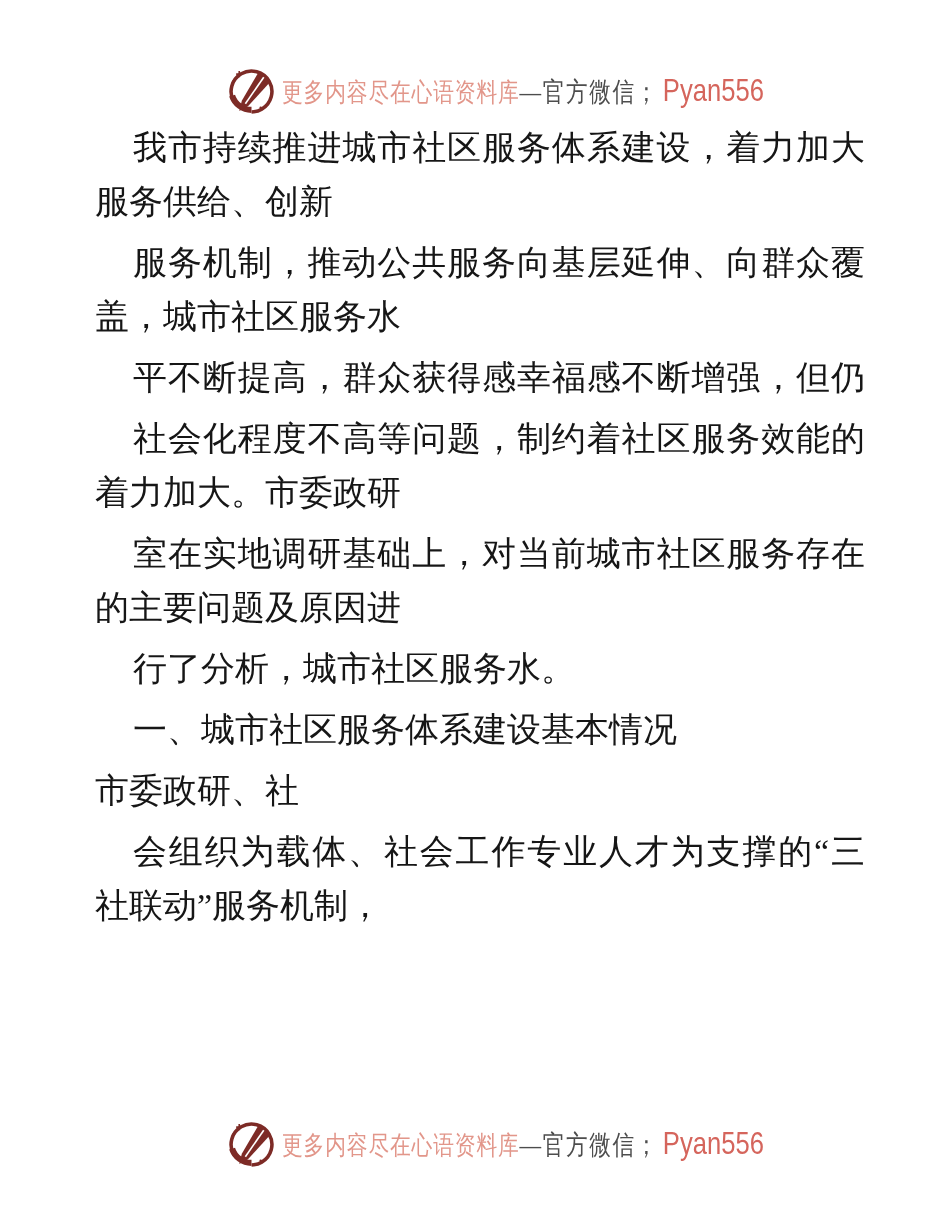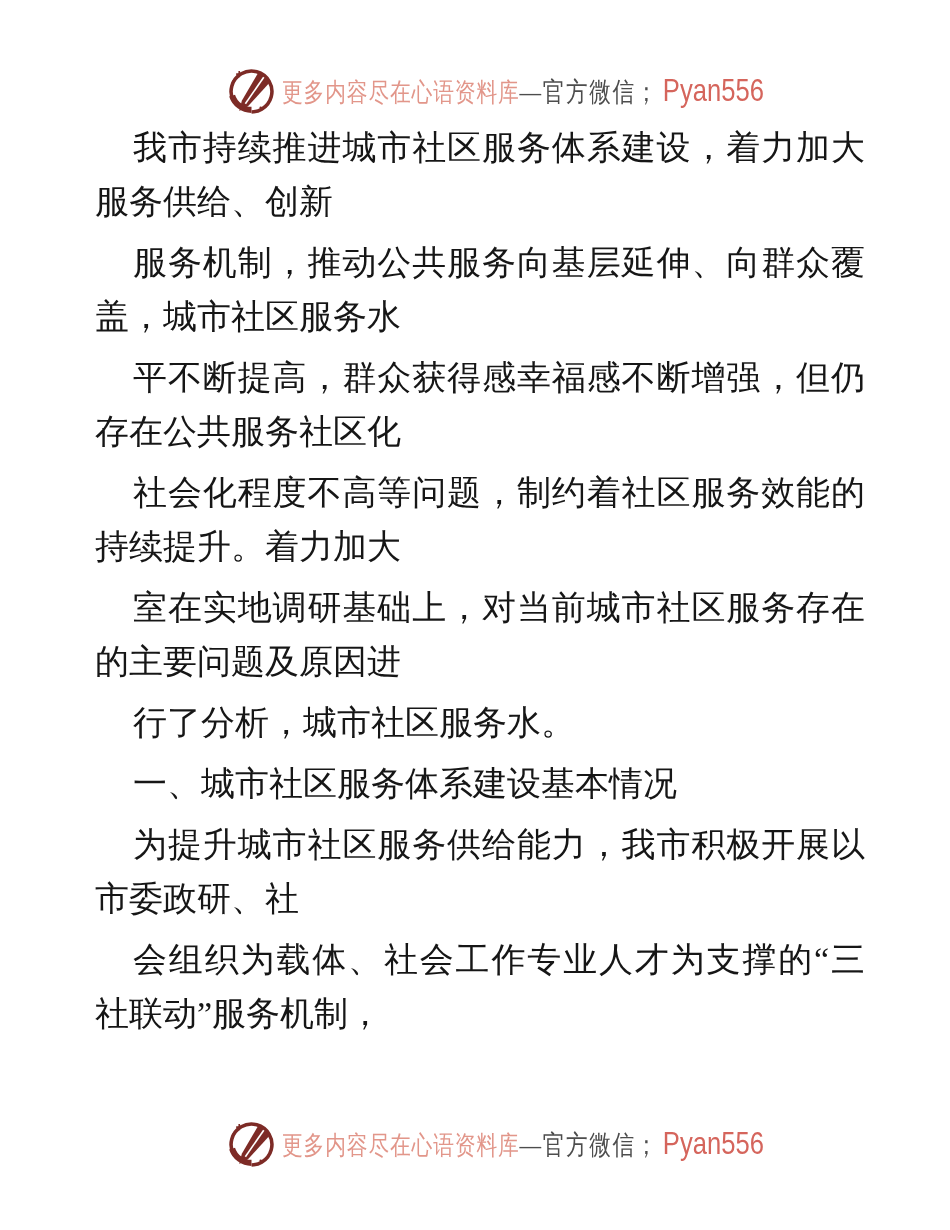--- a/index.html
+++ b/index.html
@@ -84,38 +84,36 @@
     <div class="para">
       <div class="line indent full">我市持续推进城市社区服务体系建设，着力加大</div>
       <div class="line">服务供给、创新</div>
     </div>
     <div class="para">
       <div class="line indent full">服务机制，推动公共服务向基层延伸、向群众覆</div>
       <div class="line">盖，城市社区服务水</div>
     </div>
     <div class="para">
       <div class="line indent full">平不断提高，群众获得感幸福感不断增强，但仍</div>
-      <div class="line">存在公共服务社区化</div>
     </div>
     <div class="para">
       <div class="line indent full">社会化程度不高等问题，制约着社区服务效能的</div>
-      <div class="line">持续提升。着力加大</div>
+      <div class="line">着力加大。市委政研</div>
     </div>
     <div class="para">
       <div class="line indent full">室在实地调研基础上，对当前城市社区服务存在</div>
       <div class="line">的主要问题及原因进</div>
     </div>
     <div class="para">
       <div class="line indent">行了分析，城市社区服务水。</div>
     </div>
     <div class="para">
       <div class="line indent">一、城市社区服务体系建设基本情况</div>
     </div>
     <div class="para">
-      <div class="line indent full">为提升城市社区服务供给能力，我市积极开展以</div>
       <div class="line">市委政研、社</div>
     </div>
     <div class="para">
       <div class="line indent full">会组织为载体、社会工作专业人才为支撑的“三</div>
       <div class="line">社联动”服务机制，</div>
     </div>
   </div>
 
   <div class="banner footer">
     <svg class="logo" viewBox="0 0 48 48">

